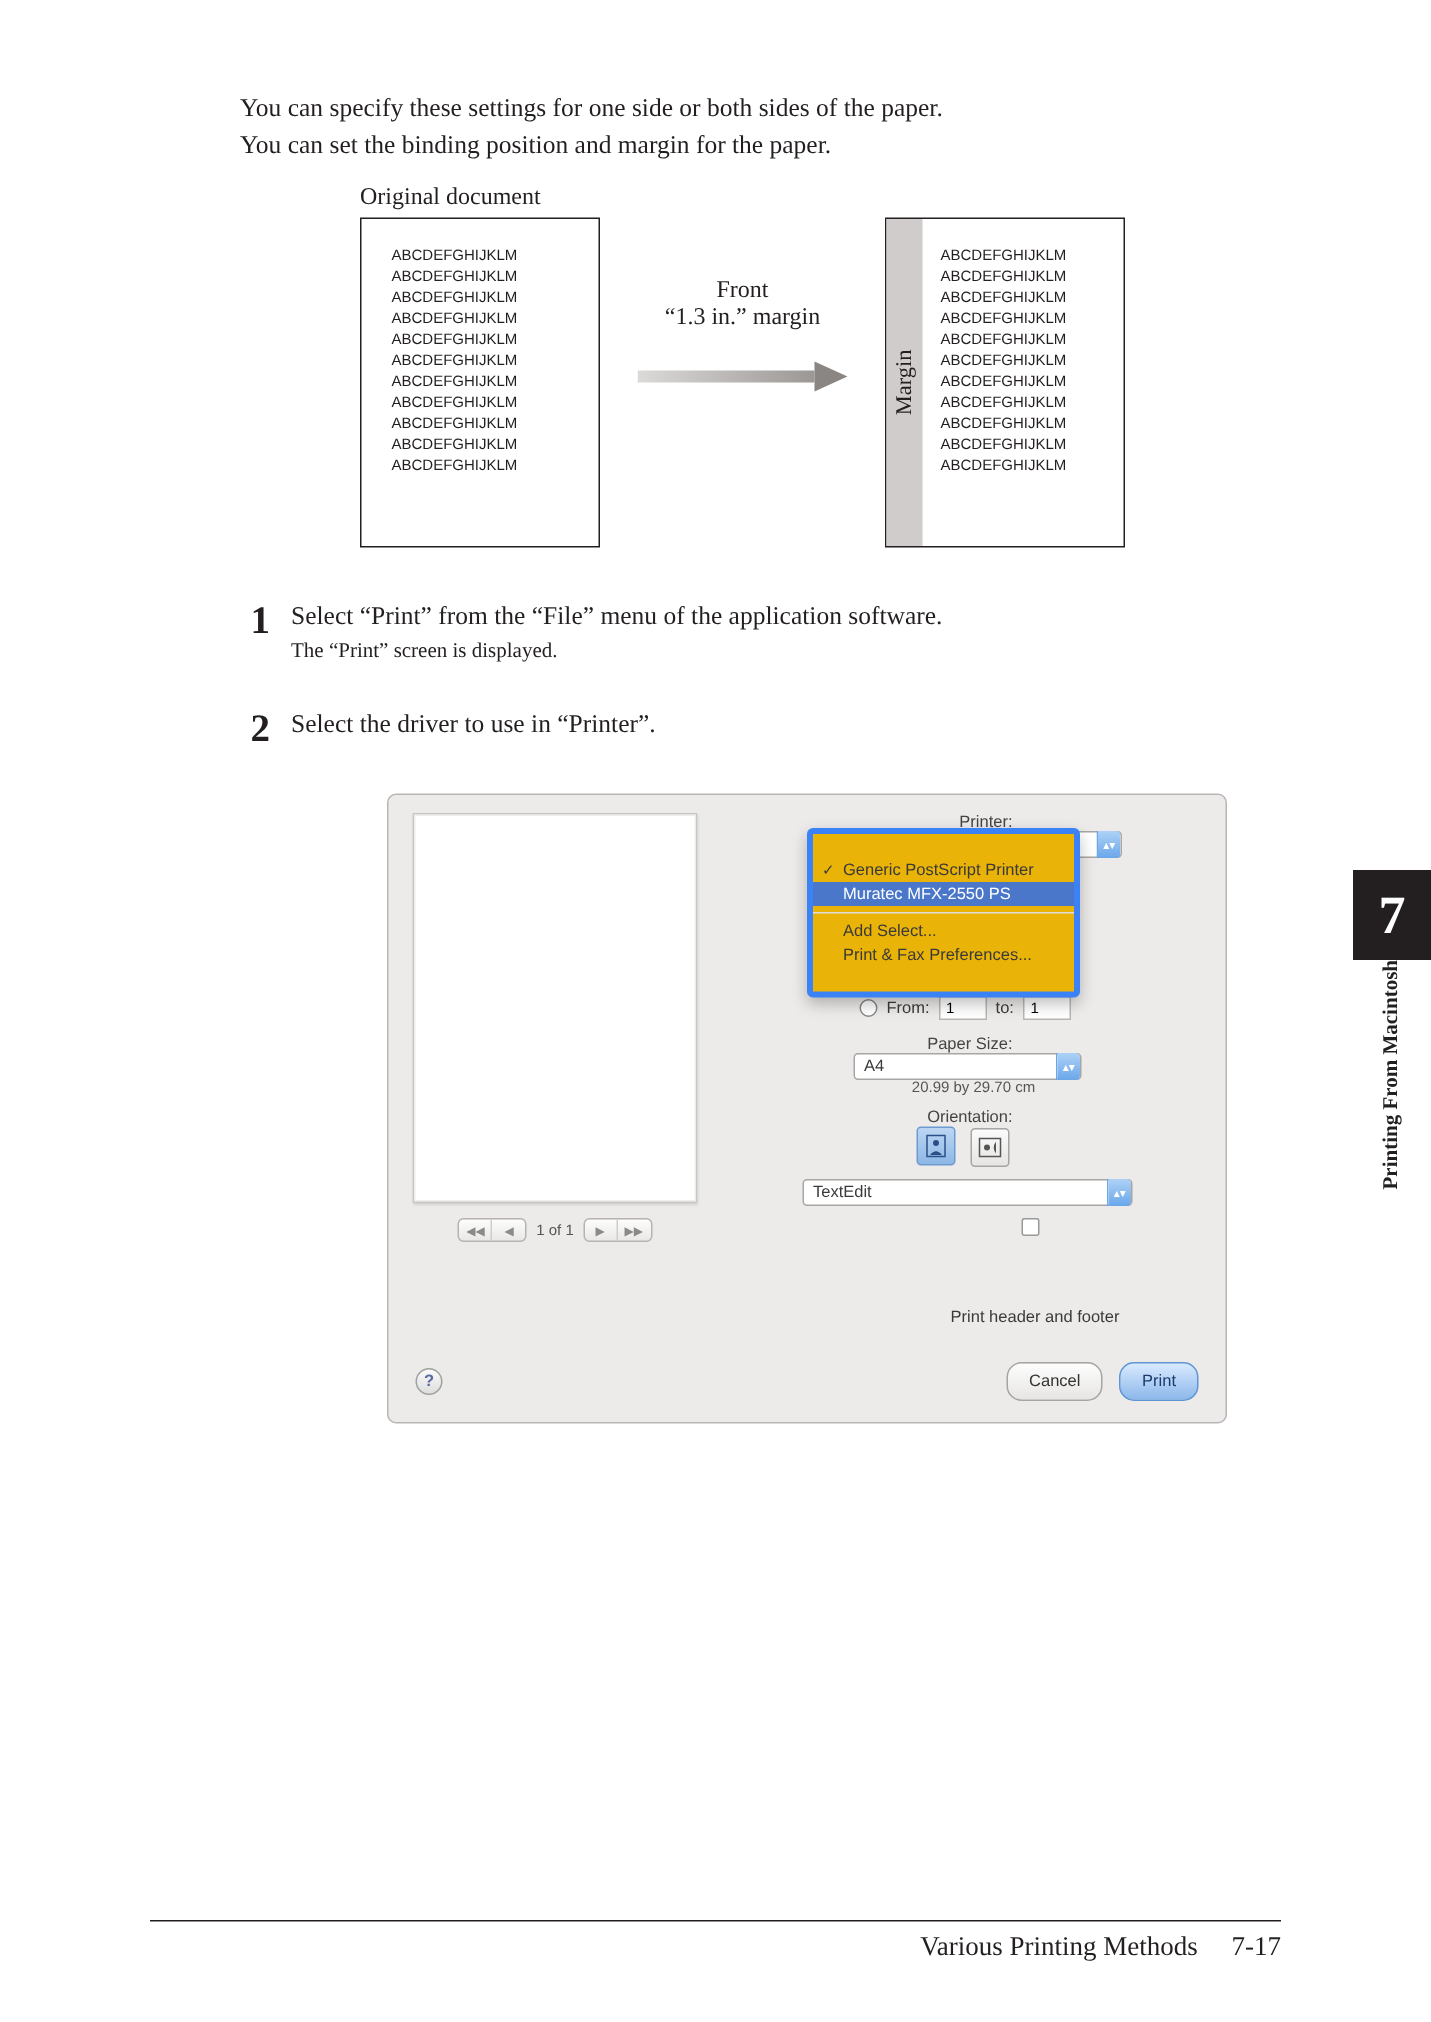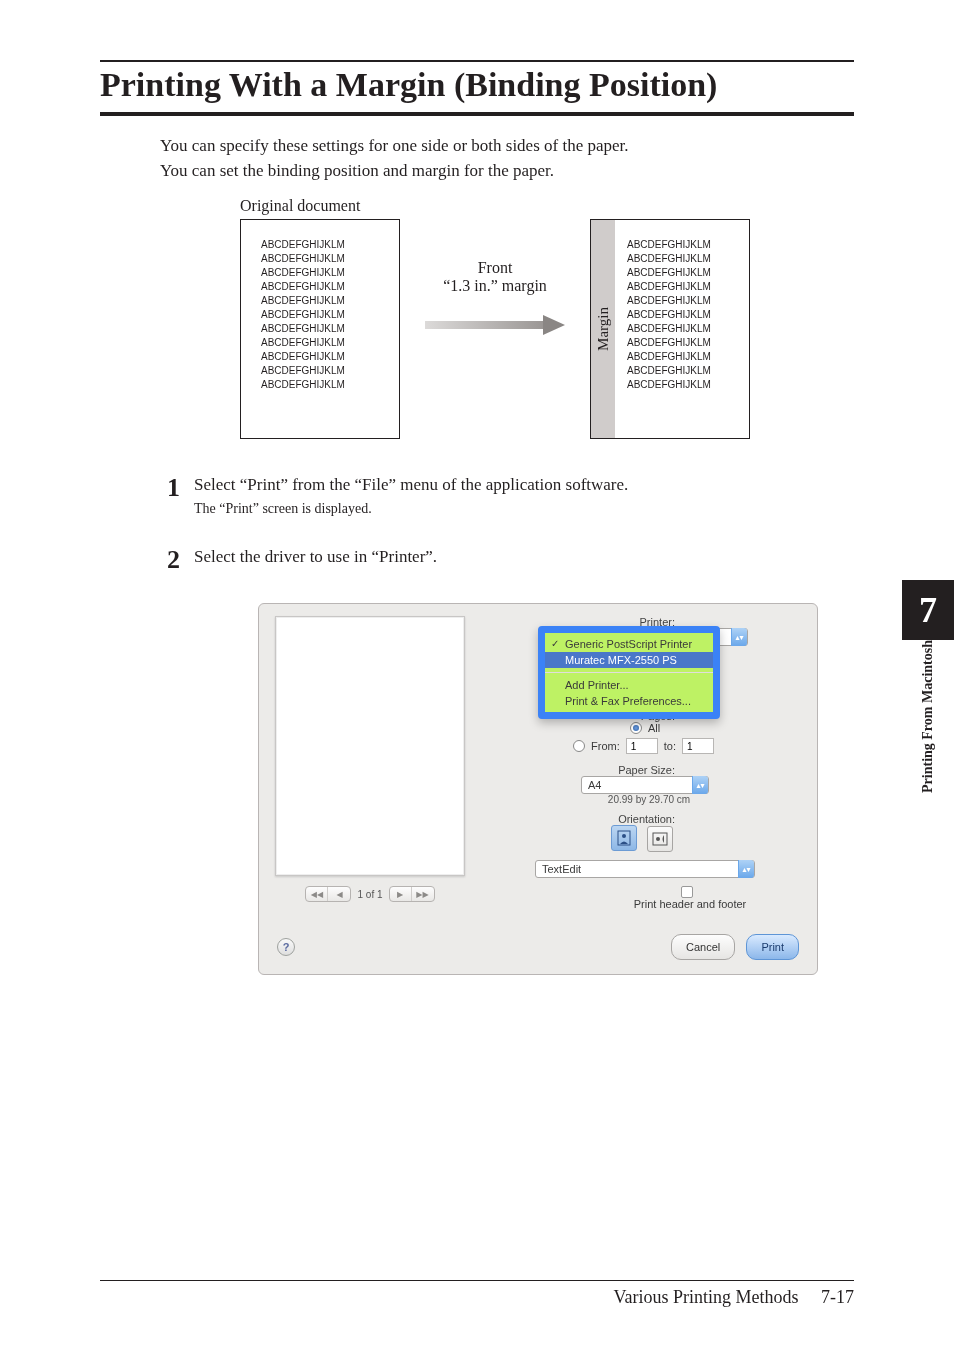--- a/index.html
+++ b/index.html
@@ -219,26 +219,26 @@
     background: linear-gradient(#eef5fd, #c7dcf4);
     display:flex; align-items:center; justify-content:center;
     color:#3a6fae; font-size:9px; font-weight:bold;
     margin-left: 10px;
   }
   .dropdown-menu {
     position: absolute;
     top: -2px;
     left: 0;
     right: 28px;
-    border: 7px solid #3b82f6;
+    border: 4px solid #3b82f6;
     border-radius: 4px;
-    background: #bef264;
+    background: #eab308;
     box-shadow: 0 4px 10px rgba(0,0,0,.25);
     z-index: 5;
-    padding: 3px 0;
+    padding: 16px 0;
   }
   .dd-item {
     padding: 2px 10px 2px 20px;
     font-size: 11px;
     position: relative;
   }
   .dd-check::before {
     content: "✓";
     position: absolute;
     left: 6px;
@@ -357,21 +357,20 @@
     padding-top: 6px;
     font-size: 18px;
     text-align: right;
   }
   .paper-dim { font-size: 10px; color: #555; margin-left: 8px; }
 </style>
 </head>
 <body>
 
 <div class="page">
-  <h1 class="title">Printing With a Margin (Binding Position)</h1>
 
   <div class="intro">
     <div>You can specify these settings for one side or both sides of the paper.</div>
     <div>You can set the binding position and margin for the paper.</div>
   </div>
 
   <div class="diagram-row">
     <div class="orig-label">Original document</div>
     <div class="boxes">
       <div class="docbox">
@@ -460,21 +459,21 @@
             <div class="setting-row" style="position:relative;">
               <div class="setting-label">Printer:</div>
               <div class="printer-wrap">
                 <div class="aqua-select" style="width:210px;">
                   <span class="aqua-cap">▴▾</span>
                 </div>
                 <div class="dropdown-menu">
                   <div class="dd-item dd-check">Generic PostScript Printer</div>
                   <div class="dd-item sel">Muratec MFX-2550 PS</div>
                   <div class="dd-sep"></div>
-                  <div class="dd-item">Add Printer...</div>
+                  <div class="dd-item">Add Select...</div>
                   <div class="dd-item">Print &amp; Fax Preferences...</div>
                 </div>
               </div>
               <div class="disclosure">
                 <span>▲</span>
               </div>
             </div>
 
             <div class="setting-row" style="margin-top:2px;">
               <div class="setting-label">Presets:</div>
@@ -493,21 +492,21 @@
             <div class="radio-row">
               <span class="radio"></span>
               <span>From:</span>
               <input class="text-field" value="1" style="">
               <span>to:</span>
               <input class="text-field" value="1" style="">
             </div>
 
             <div class="setting-row">
               <div class="setting-label">Paper Size:</div>
-              <div class="aqua-select" style="width:128px;">
+              <div class="aqua-select" style="width:152px;">
                 <span>A4</span>
                 <span class="aqua-cap">▴▾</span>
               </div>
               <span class="paper-dim">20.99 by 29.70 cm</span>
             </div>
 
             <div class="setting-row">
               <div class="setting-label">Orientation:</div>
               <div>
                 <span class="orient-btn on">
@@ -528,21 +527,21 @@
             </div>
 
             <div class="setting-row" style="margin-top:6px;">
               <div class="setting-label"></div>
               <div class="aqua-select" style="width:220px;">
                 <span>TextEdit</span>
                 <span class="aqua-cap">▴▾</span>
               </div>
             </div>
 
-            <div class="setting-row" style="margin-left:84px; margin-top:6px;">
+            <div class="setting-row" style="margin-left:84px; margin-top:6px;gap:48px;">
               <span class="checkbox"></span>
               <span style="margin-left:6px;">Print header and footer</span>
             </div>
           </div>
         </div>
 
         <div class="footer-row">
           <div class="help-btn">?</div>
           <div>
             <span class="aqua-btn">Cancel</span>

